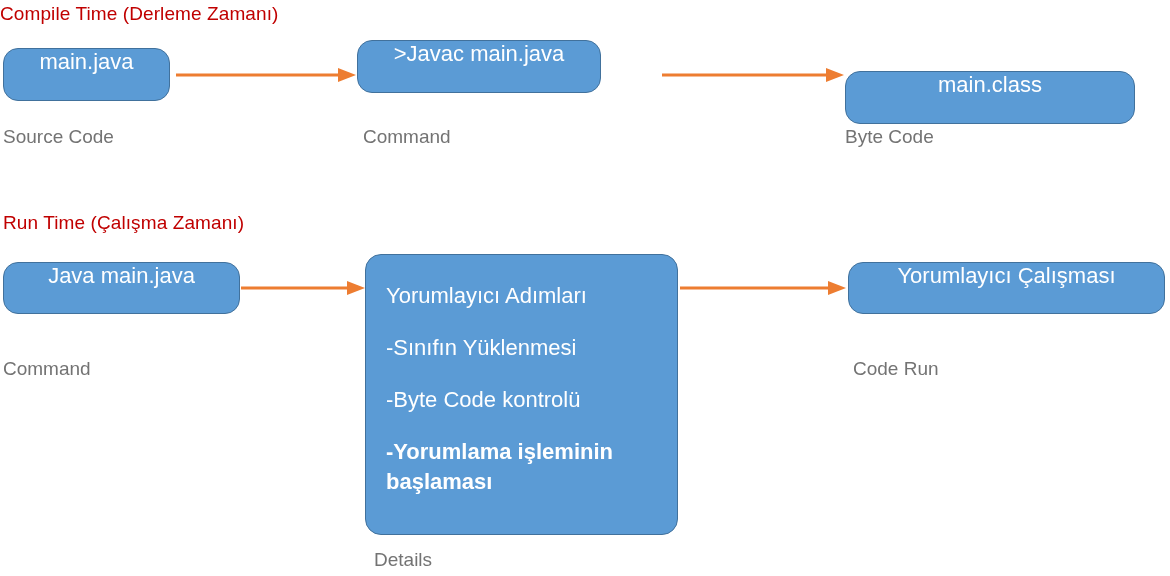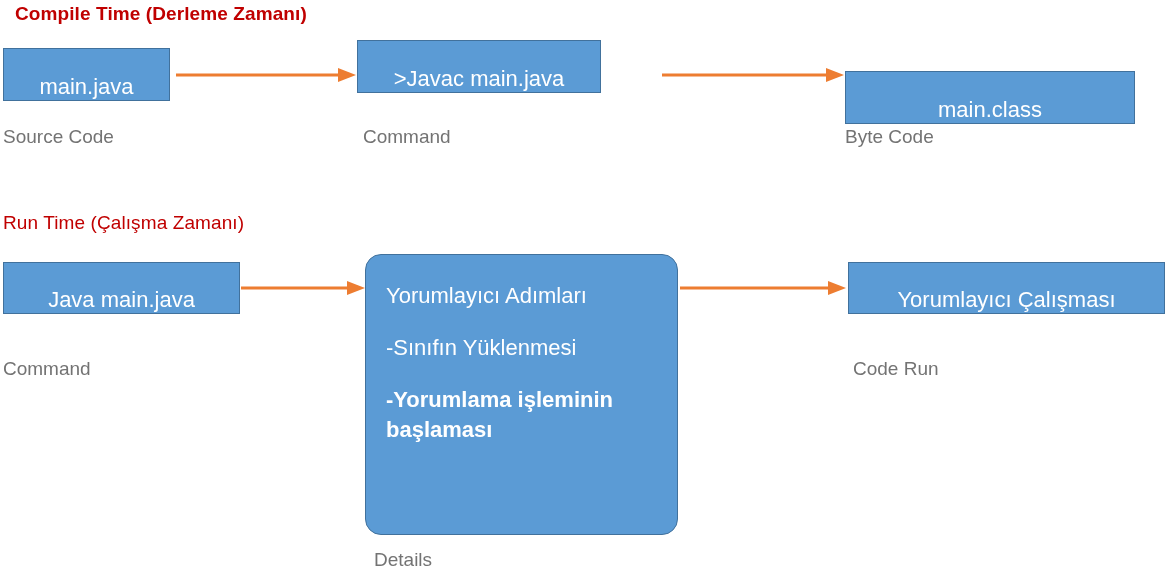--- a/index.html
+++ b/index.html
@@ -40,25 +40,25 @@
     font-weight: 400;
     white-space: nowrap;
     line-height: 22px;
   }
 
   
   .node {
     position: absolute;
     background: #5B9BD5;
     border: 1.5px solid #41719C;
-    border-radius: 0;
+    border-radius: 15px;
     box-sizing: border-box;
     color: #ffffff;
     display: flex;
-    align-items: flex-end;
+    align-items: flex-start;
     justify-content: center;
     font-size: 22px;
     font-weight: 400;
     line-height: 26px;
     white-space: nowrap;
   }
   .node.tall {
     border-radius: 16px;
     align-items: flex-start;
     justify-content: flex-start;
@@ -85,21 +85,21 @@
   .arrow svg {
     display: block;
     overflow: visible;
   }
 </style>
 </head>
 <body>
 
 <div class="canvas">
 
-  <div class="section-heading" style="left:15px; top:3px;font-weight:bold;">Compile Time  (Derleme Zamanı)</div>
+  <div class="section-heading" style="left:0; top:3px;">Compile Time  (Derleme Zamanı)</div>
 
   <div class="node" style="left:3px; top:48px; width:167px; height:53px;">
     <span>main.java</span>
   </div>
 
   <div class="arrow" style="left:176px; top:67px; width:180px;">
     <svg width="180" height="16" viewBox="0 0 180 16">
       <line x1="0" y1="8" x2="164" y2="8" stroke="#ED7D31" stroke-width="3"></line>
       <polygon points="162,1 180,8 162,15" fill="#ED7D31"></polygon>
     </svg>
@@ -135,20 +135,21 @@
   <div class="arrow" style="left:241px; top:280px; width:124px;">
     <svg width="124" height="16" viewBox="0 0 124 16">
       <line x1="0" y1="8" x2="108" y2="8" stroke="#ED7D31" stroke-width="3"></line>
       <polygon points="106,1 124,8 106,15" fill="#ED7D31"></polygon>
     </svg>
   </div>
 
   <div class="node tall" style="left:365px; top:254px; width:313px; height:281px;">
     <span class="step">Yorumlayıcı Adımları</span>
     <span class="step">-Sınıfın Yüklenmesi</span>
+    <span class="step">-Byte Code kontrolü</span>
     <span class="step">-Yorumlama işleminin başlaması</span>
   </div>
 
   <div class="arrow" style="left:680px; top:280px; width:166px;">
     <svg width="166" height="16" viewBox="0 0 166 16">
       <line x1="0" y1="8" x2="150" y2="8" stroke="#ED7D31" stroke-width="3"></line>
       <polygon points="148,1 166,8 148,15" fill="#ED7D31"></polygon>
     </svg>
   </div>
 

